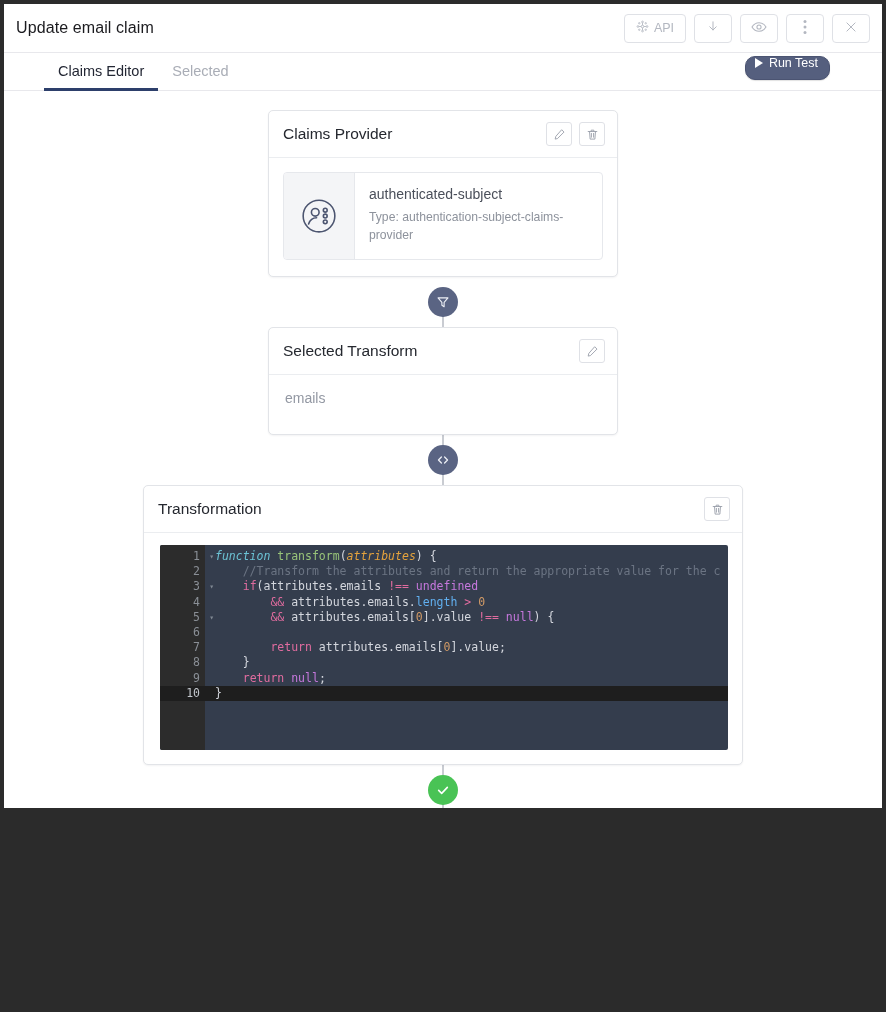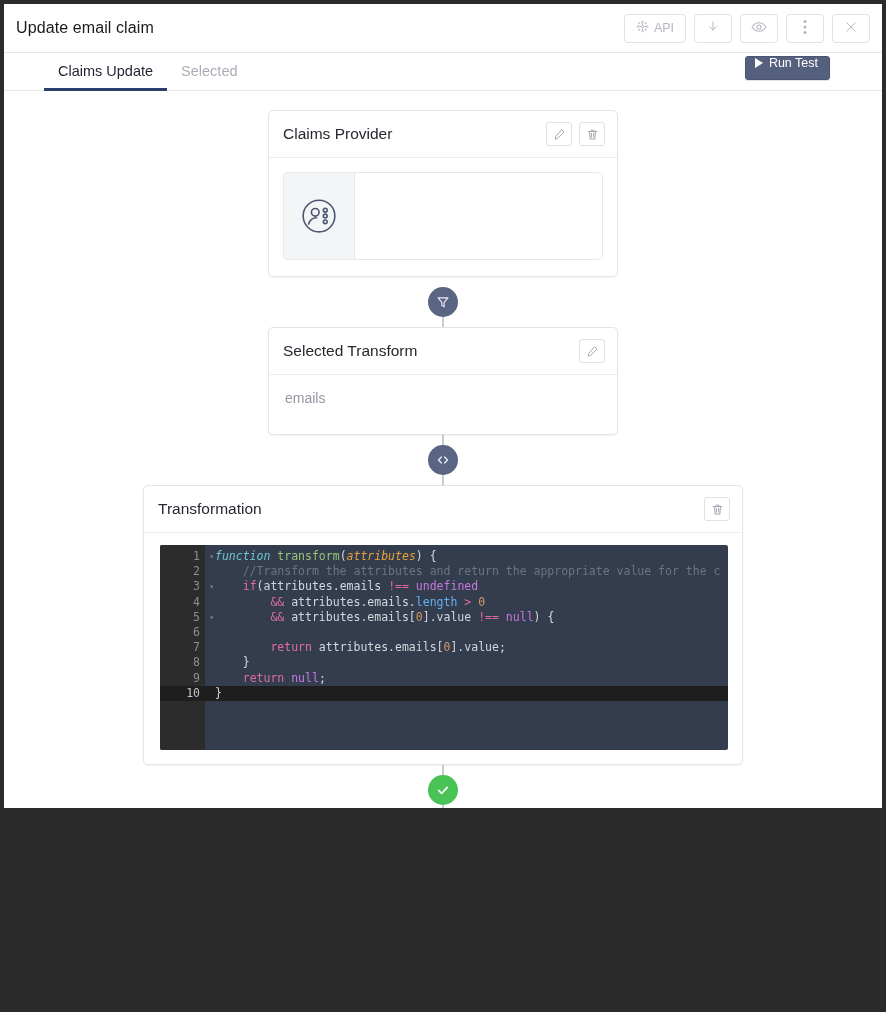--- a/index.html
+++ b/index.html
@@ -76,21 +76,21 @@
     border-bottom-color: #2d3f6b;
   }
   .run-test {
     position: absolute;
     right: 52px;
     top: 3px;
     height: 24px;
     background: #555f7e;
     color: #ffffff;
     border: 1px solid #4b5472;
-    border-radius: 3px;
+    border-radius: 10px;
     font-size: 12.5px;
     display: flex;
     align-items: center;
     gap: 6px;
     padding: 0 11px 10px 9px;
     cursor: pointer;
     box-shadow: 0 1px 1px rgba(0,0,0,.12);
   }
   .run-test .play {
     width: 0; height: 0;
@@ -338,21 +338,21 @@
             <path d="M5 5 19 19M19 5 5 19"></path>
           </svg>
         </span>
       </div>
 
     </div>
   </div>
 
   <div class="tabbar">
     <div class="tab active">
-      <span>Claims Update</span>
+      <span>Claims Editor</span>
     </div>
     <div class="tab">
       <span>Selected</span>
     </div>
     <div class="run-test">
       <span class="play"></span>
       <span>Run Test</span>
     </div>
   </div>
 
@@ -378,20 +378,24 @@
           <div class="provider-tile">
             <div class="provider-thumb">
               <svg width="40" height="40" viewBox="0 0 48 48" fill="none" stroke="#4c5570" stroke-width="1.9">
                 <circle cx="24" cy="24" r="19"></circle>
                 <circle cx="19.5" cy="19.5" r="4.6"></circle>
                 <path d="M11.5 33.5c1.6-4.7 5.1-7.4 9.6-7.4" stroke-linecap="round"></path>
                 <circle cx="31.5" cy="17" r="2.3"></circle>
                 <circle cx="31.5" cy="24" r="2.3"></circle>
                 <circle cx="31.5" cy="31" r="2.3"></circle>
               </svg>
+            </div>
+            <div class="provider-meta">
+              <div class="provider-name">authenticated-subject</div>
+              <div class="provider-type">Type: authentication-subject-claims-provider</div>
             </div>
           </div>
         </div>
       </div>
 
       <div class="node">
         <svg width="14" height="14" viewBox="0 0 24 24" fill="none" stroke="#eef0f6" stroke-width="1.9" stroke-linecap="round" stroke-linejoin="round">
           <path d="M3.5 5h17l-6.6 7.6V20l-3.8-2.4v-5z"></path>
         </svg>
       </div>

